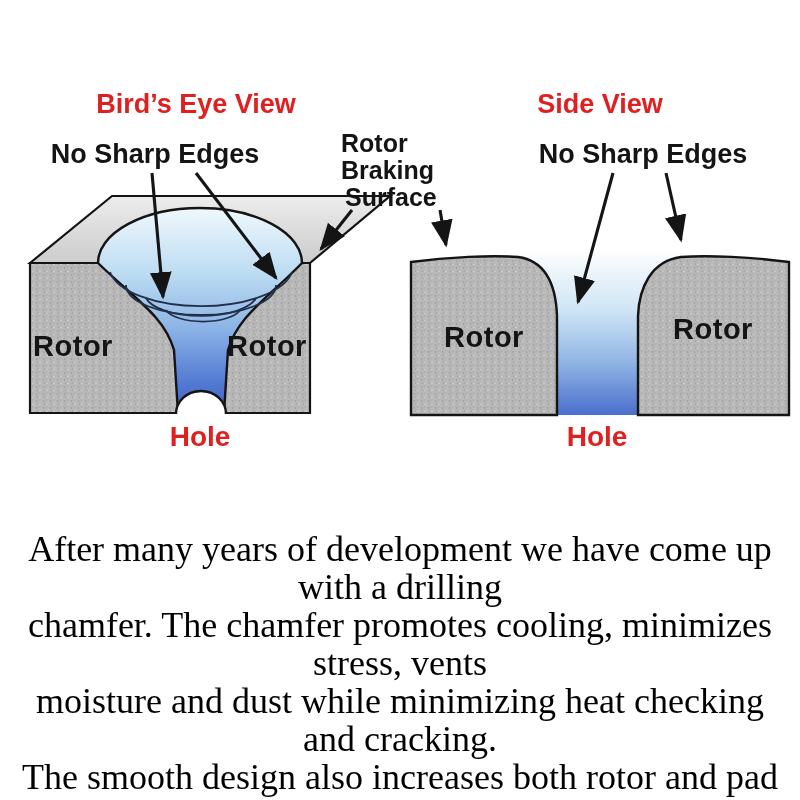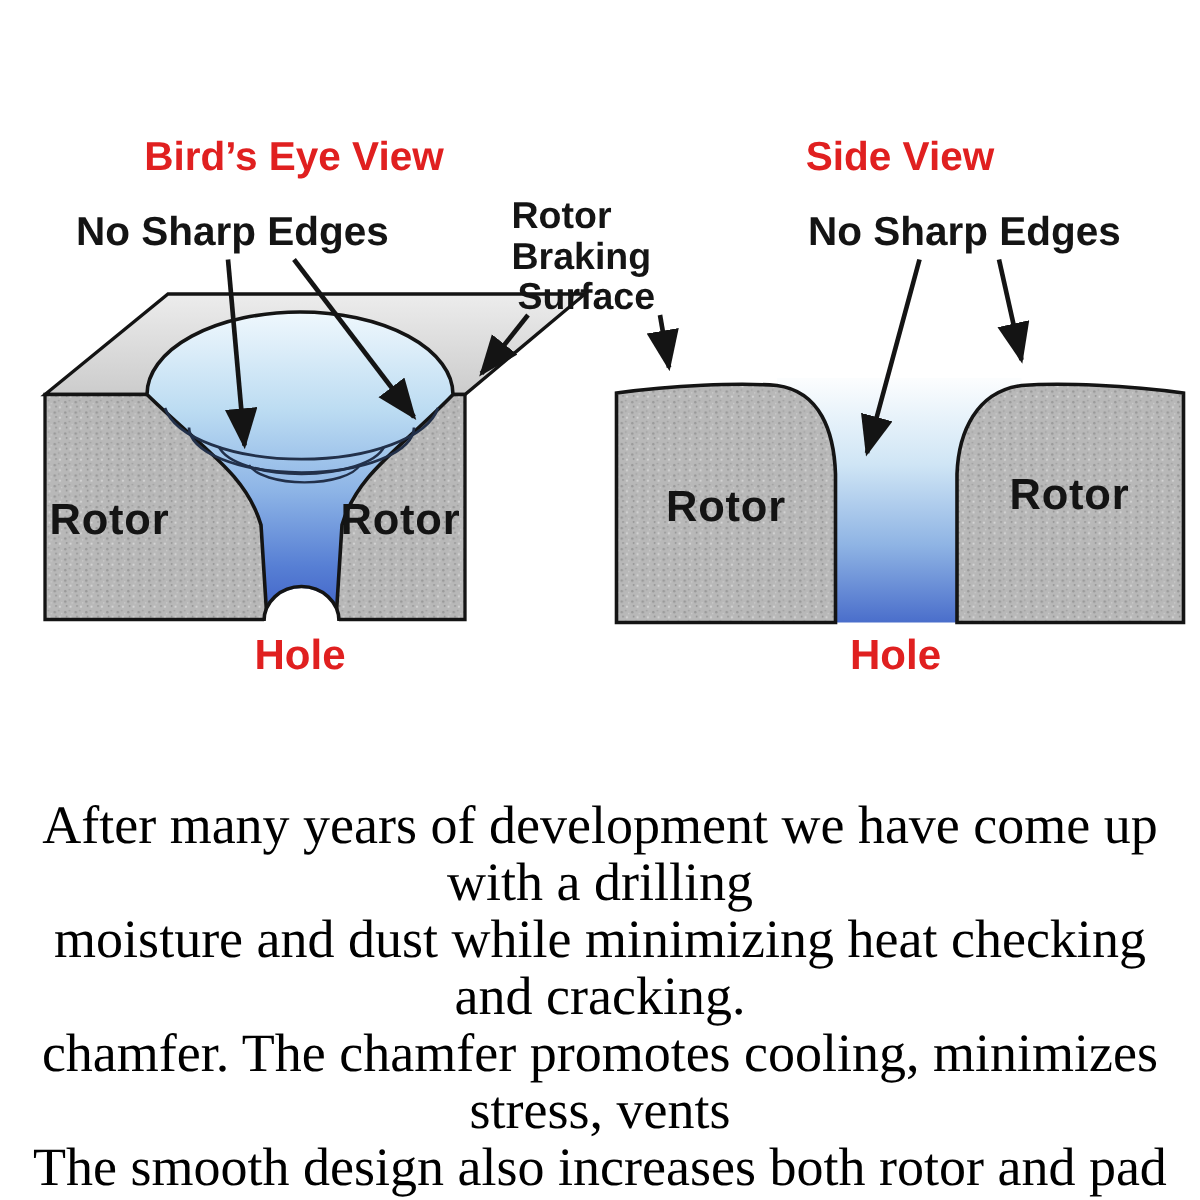--- a/index.html
+++ b/index.html
@@ -99,18 +99,18 @@
       <line x1="352" y1="210" x2="321" y2="249" marker-end="url(#ah)"></line>
       <line x1="440" y1="210" x2="446" y2="245" marker-end="url(#ah)"></line>
       <line x1="613" y1="173" x2="578" y2="302" marker-end="url(#ah)"></line>
       <line x1="666" y1="173" x2="681" y2="240" marker-end="url(#ah)"></line>
     </g>
   </svg>
 
   
   <div class="paragraph">
     <div>After many years of development we have come up with a drilling</div>
+    <div>chamfer. The chamfer promotes cooling, minimizes stress, vents</div>
     <div>moisture and dust while minimizing heat checking and cracking.</div>
-    <div>chamfer. The chamfer promotes cooling, minimizes stress, vents</div>
     <div>The smooth design also increases both rotor and pad life.</div>
   </div>
 
 </div>
 
 </body></html>

